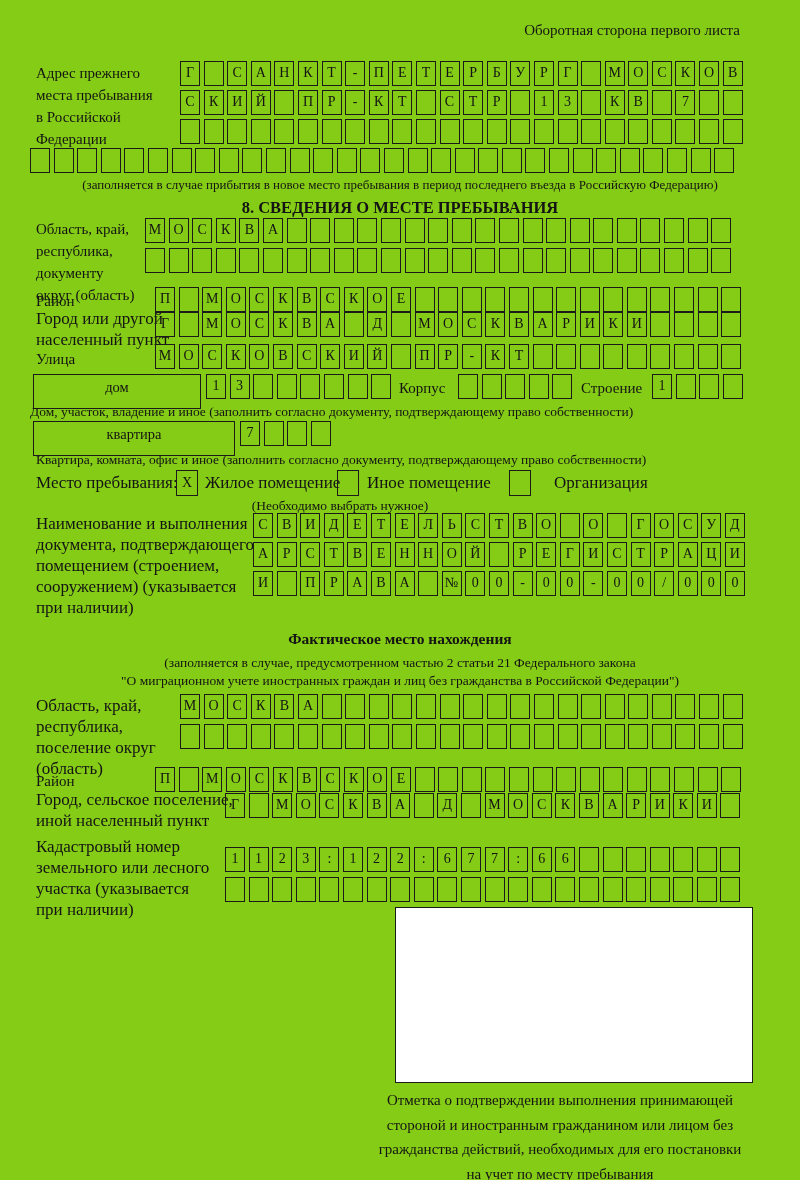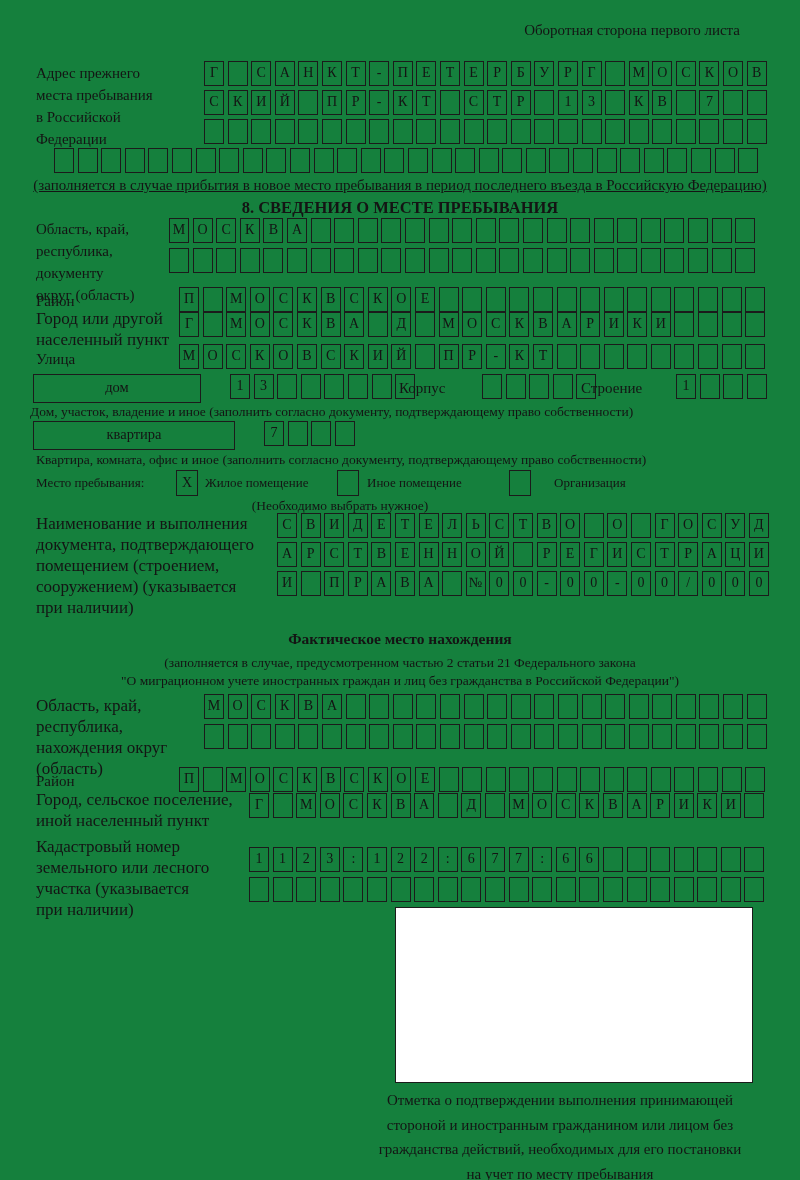--- a/index.html
+++ b/index.html
@@ -1,35 +1,35 @@
 <!DOCTYPE html>
 <html><head>
 <meta charset="utf-8">
 <style>
   html,body{margin:0;padding:0;background:#fff;}
-  .page{position:relative;width:800px;height:1180px;background:#15803d;
+  .page{position:relative;width:800px;height:1180px;background:#84cc16;
         font-family:"Liberation Serif","DejaVu Serif",serif;color:#141414;overflow:hidden;}
   .abs{position:absolute;}
   .page-header{font-size:15px;}
   .flabel{font-size:15px;line-height:22px;}
   .flabel2{font-size:17px;line-height:21px;}
-  .cellrow{white-space:nowrap;height:25px;margin-left:24px;}
+  .cellrow{white-space:nowrap;height:25px;}
   .cell{display:inline-block;box-sizing:border-box;width:20px;height:25px;border:1.5px solid #1b1b1b;
         margin-right:3.6px;text-align:center;font-size:14px;line-height:22px;vertical-align:top;
         font-family:"Liberation Serif","DejaVu Serif",serif;}
-  .note{font-size:15px;text-decoration:underline;}
+  .note{font-size:13px;}
   .note2{font-size:13.5px;}
   .center{text-align:center;width:800px;left:0;}
   .sect-title{font-size:16.5px;font-weight:bold;}
   .sub-title{font-size:15.5px;font-weight:bold;}
-  .wide-box{box-sizing:border-box;border:1.6px solid #1b1b1b;height:29px;text-align:center;
+  .wide-box{box-sizing:border-box;border:1.6px solid #1b1b1b;height:35px;text-align:center;
             font-size:14.5px;line-height:24px;}
   .checkbox{display:inline-block;box-sizing:border-box;width:22px;height:26px;border:1.5px solid #1b1b1b;
             text-align:center;font-size:14px;line-height:23px;vertical-align:top;}
-  .opt-label{font-size:13px;line-height:26px;}
+  .opt-label{font-size:17px;line-height:26px;}
   .stamp-box{box-sizing:border-box;border:1.6px solid #1b1b1b;width:358px;height:176px;background:#fff;}
   .caption{font-size:15px;line-height:24.5px;text-align:center;}
 </style>
 </head>
 <body>
 
 <div class="page">
 
   <div class="abs page-header" style="top:22px;right:60px">Оборотная сторона первого листа</div>
 
@@ -100,21 +100,21 @@
   <div class="abs cellrow" style="left:253px;top:542px"><span class="cell">А</span><span class="cell">Р</span><span class="cell">С</span><span class="cell">Т</span><span class="cell">В</span><span class="cell">Е</span><span class="cell">Н</span><span class="cell">Н</span><span class="cell">О</span><span class="cell">Й</span><span class="cell"></span><span class="cell">Р</span><span class="cell">Е</span><span class="cell">Г</span><span class="cell">И</span><span class="cell">С</span><span class="cell">Т</span><span class="cell">Р</span><span class="cell">А</span><span class="cell">Ц</span><span class="cell">И</span></div>
   <div class="abs cellrow" style="left:253px;top:571px"><span class="cell">И</span><span class="cell"></span><span class="cell">П</span><span class="cell">Р</span><span class="cell">А</span><span class="cell">В</span><span class="cell">А</span><span class="cell"></span><span class="cell">№</span><span class="cell">0</span><span class="cell">0</span><span class="cell">-</span><span class="cell">0</span><span class="cell">0</span><span class="cell">-</span><span class="cell">0</span><span class="cell">0</span><span class="cell">/</span><span class="cell">0</span><span class="cell">0</span><span class="cell">0</span></div>
 
   <div class="abs sub-title center" style="top:630px">Фактическое место нахождения</div>
   <div class="abs note2 center" style="top:655px">(заполняется в случае, предусмотренном частью 2 статьи 21 Федерального закона</div>
   <div class="abs note2 center" style="top:673px">"О миграционном учете иностранных граждан и лиц без гражданства в Российской Федерации")</div>
 
   <div class="abs flabel2" style="left:36px;top:695px">
     <div>Область, край,</div>
     <div>республика,</div>
-    <div>нахождения округ</div>
+    <div>поселение округ</div>
     <div>(область)</div>
   </div>
   <div class="abs cellrow" style="left:180px;top:694px"><span class="cell">М</span><span class="cell">О</span><span class="cell">С</span><span class="cell">К</span><span class="cell">В</span><span class="cell">А</span><span class="cell"></span><span class="cell"></span><span class="cell"></span><span class="cell"></span><span class="cell"></span><span class="cell"></span><span class="cell"></span><span class="cell"></span><span class="cell"></span><span class="cell"></span><span class="cell"></span><span class="cell"></span><span class="cell"></span><span class="cell"></span><span class="cell"></span><span class="cell"></span><span class="cell"></span><span class="cell"></span></div>
   <div class="abs cellrow" style="left:180px;top:724px"><span class="cell"></span><span class="cell"></span><span class="cell"></span><span class="cell"></span><span class="cell"></span><span class="cell"></span><span class="cell"></span><span class="cell"></span><span class="cell"></span><span class="cell"></span><span class="cell"></span><span class="cell"></span><span class="cell"></span><span class="cell"></span><span class="cell"></span><span class="cell"></span><span class="cell"></span><span class="cell"></span><span class="cell"></span><span class="cell"></span><span class="cell"></span><span class="cell"></span><span class="cell"></span><span class="cell"></span></div>
 
   <div class="abs flabel" style="left:36px;top:770px">Район</div>
   <div class="abs cellrow" style="left:155px;top:767px"><span class="cell">П</span><span class="cell"></span><span class="cell">М</span><span class="cell">О</span><span class="cell">С</span><span class="cell">К</span><span class="cell">В</span><span class="cell">С</span><span class="cell">К</span><span class="cell">О</span><span class="cell">Е</span><span class="cell"></span><span class="cell"></span><span class="cell"></span><span class="cell"></span><span class="cell"></span><span class="cell"></span><span class="cell"></span><span class="cell"></span><span class="cell"></span><span class="cell"></span><span class="cell"></span><span class="cell"></span><span class="cell"></span><span class="cell"></span></div>
 
   <div class="abs flabel2" style="left:36px;top:789px">
     <div>Город, сельское поселение,</div>

